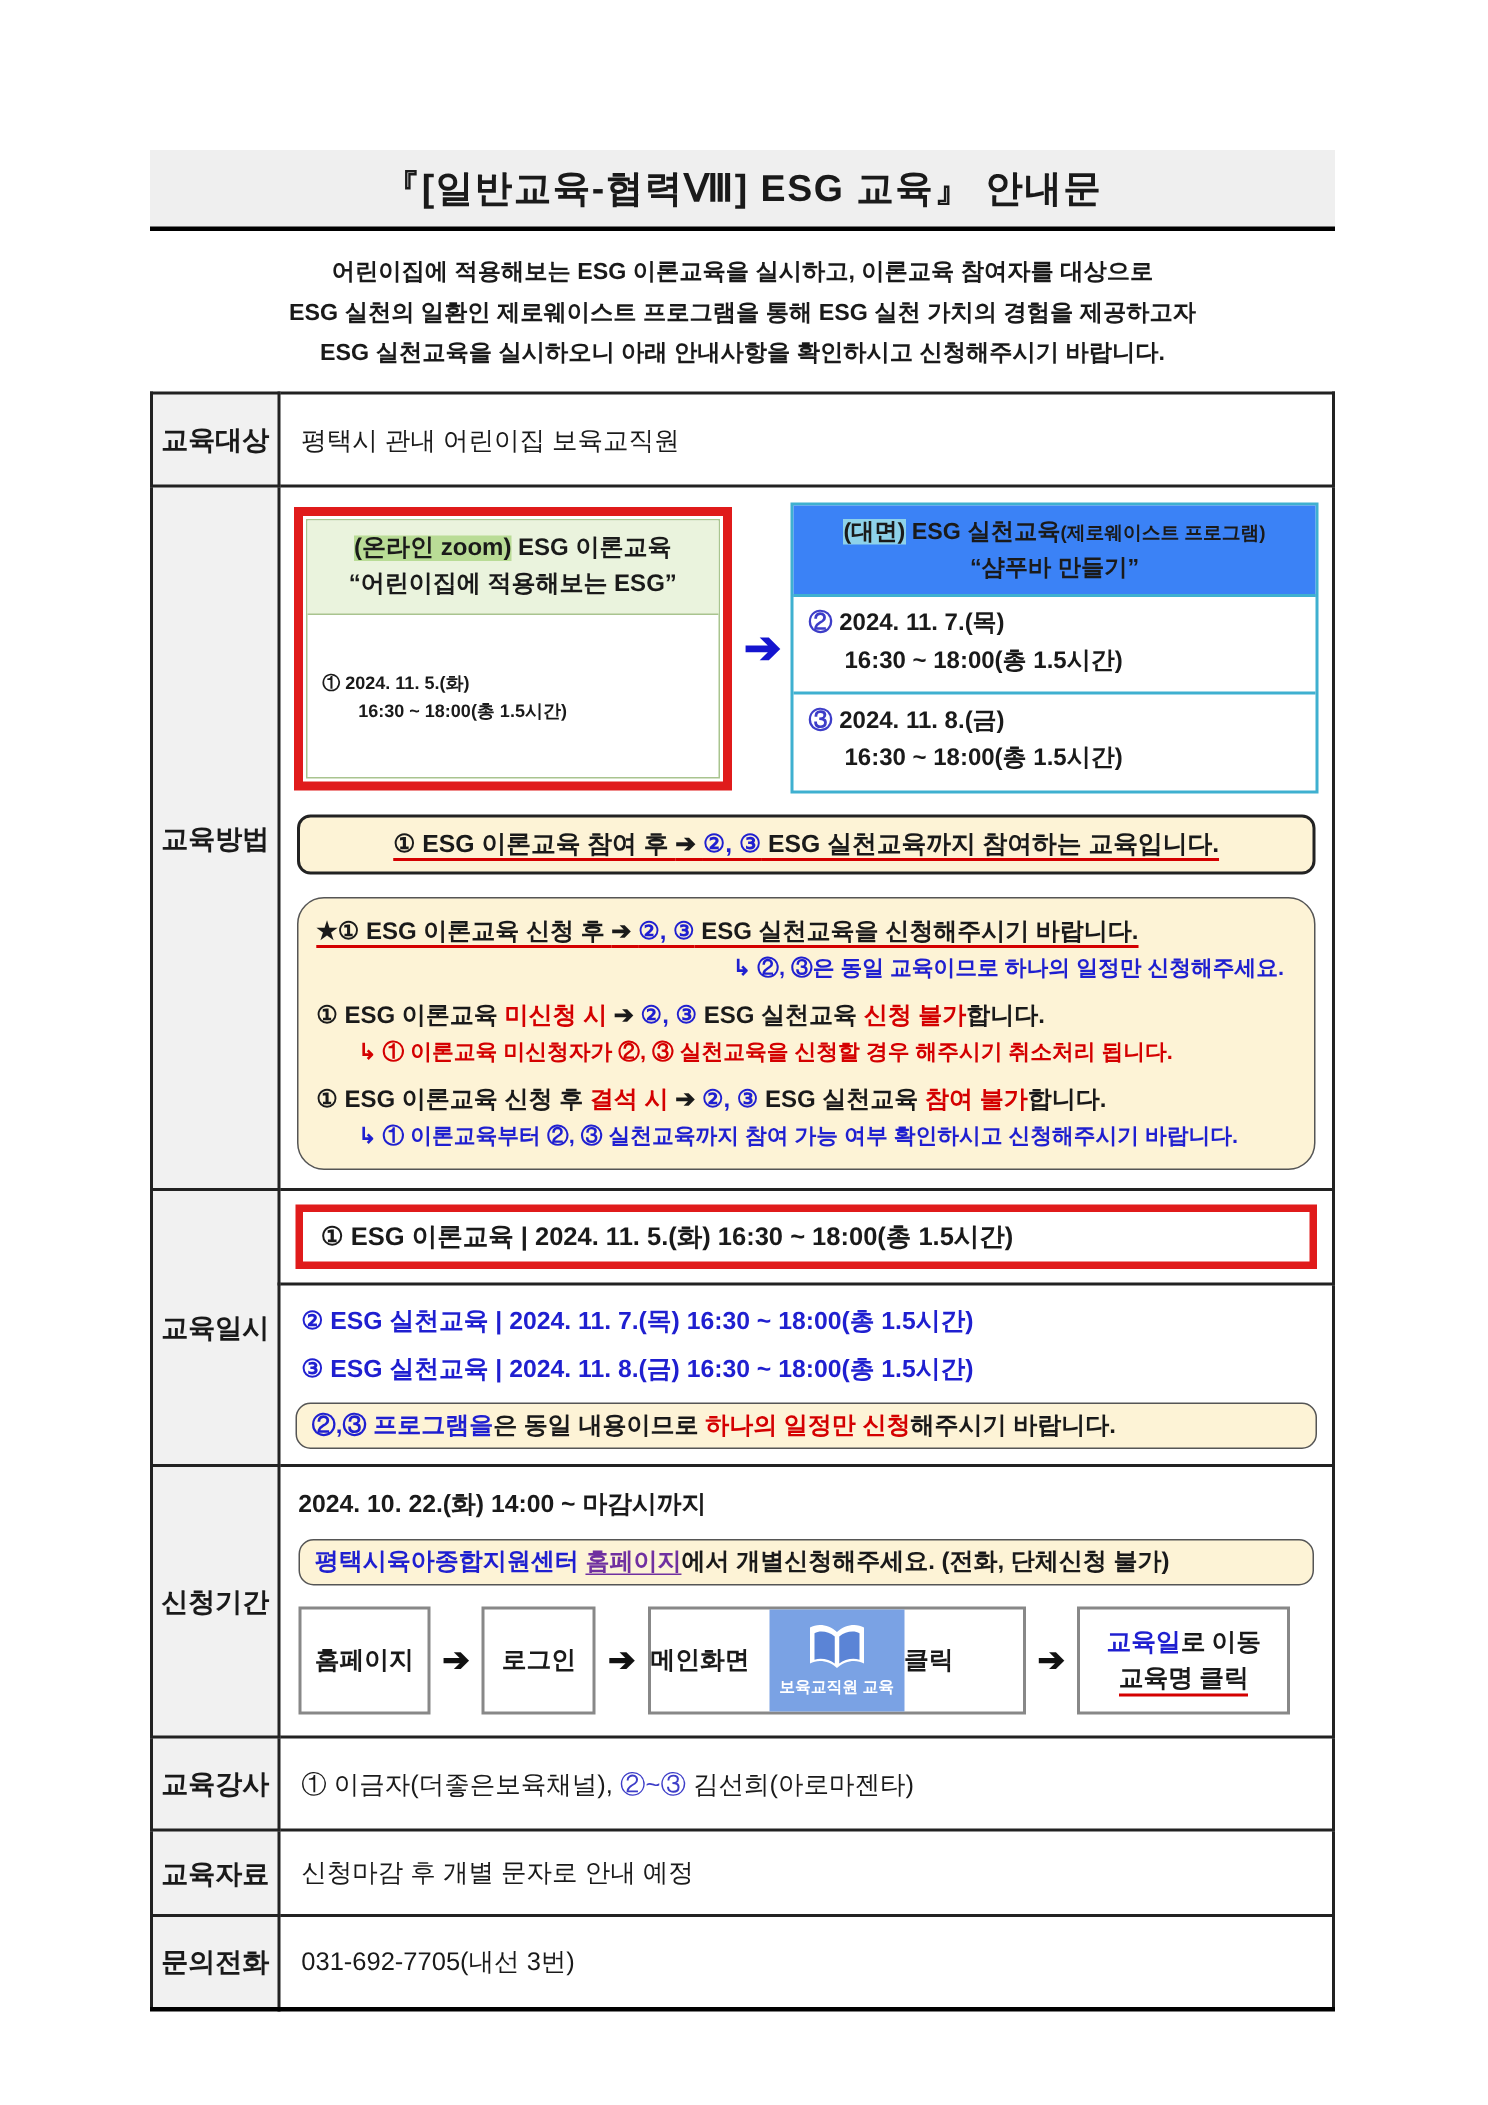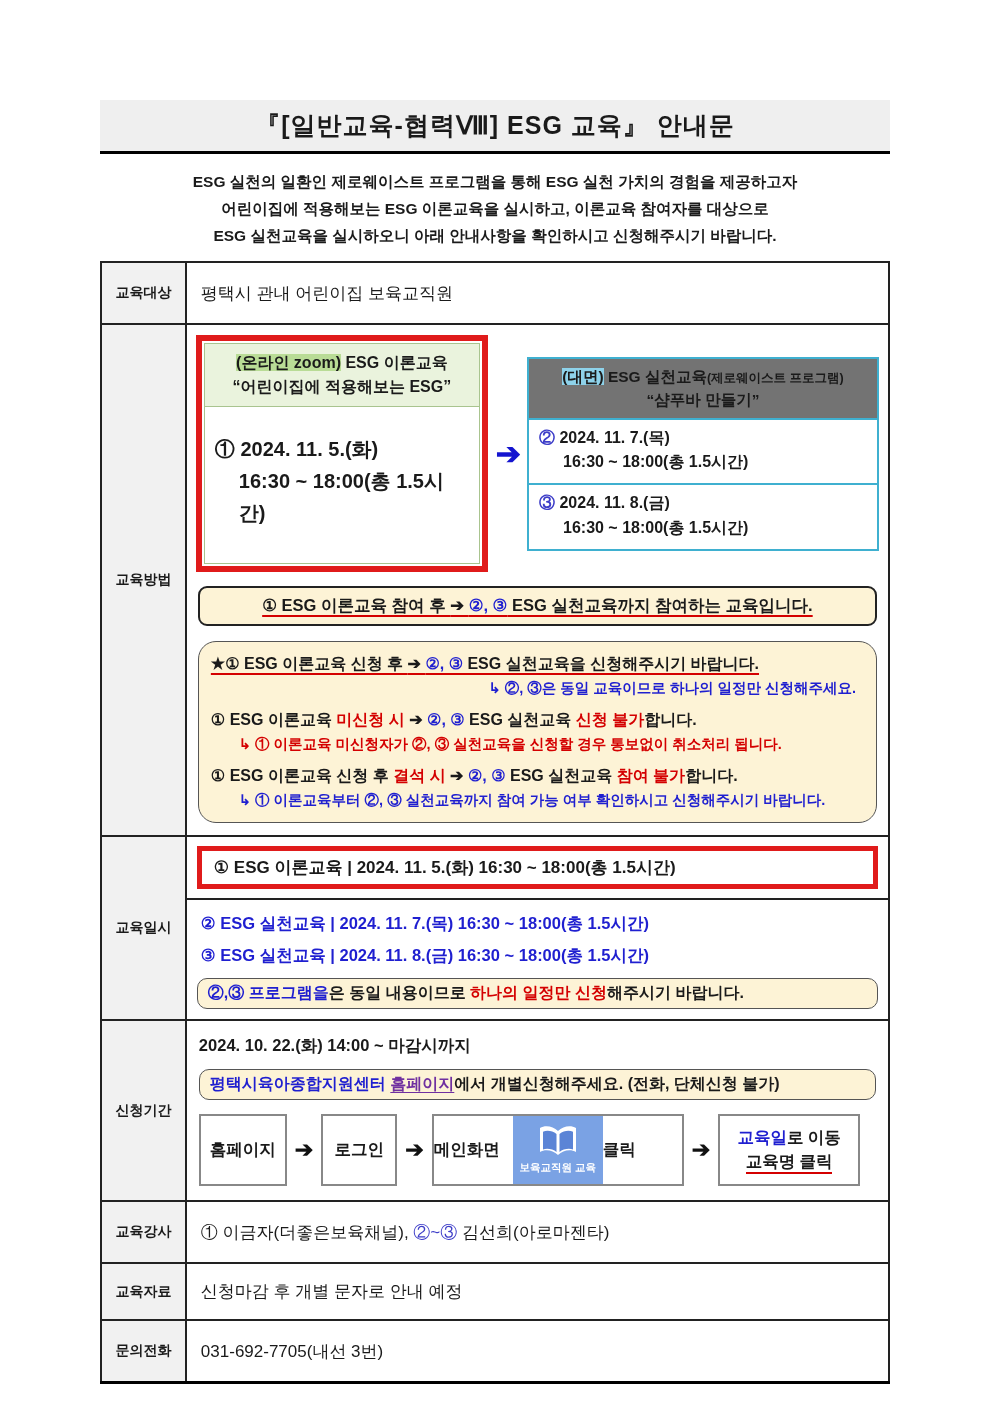--- a/index.html
+++ b/index.html
@@ -12,38 +12,38 @@
             display:flex; align-items:center; justify-content:center;
             font-size:25px; font-weight:bold; letter-spacing:1px; }
 
   
   .intro { text-align:center; font-size:15.5px; font-weight:600; line-height:1.75; margin:14px 0 12px; }
 
   
   table.main { border-collapse:collapse; width:790px; }
   table.main th, table.main td { border:2px solid #222; }
   table.main { border-bottom:3px solid #000; }
-  th.lbl { width:88px; background:#f1f1f1; font-size:14px; font-weight:bold; text-align:center; vertical-align:middle; }
+  th.lbl { width:88px; background:#f1f1f1; font-size:18px; font-weight:bold; text-align:center; vertical-align:middle; }
   td.cnt { background:#fff; vertical-align:middle; }
 
   .plain-line { font-size:17px; padding:16px 14px; }
 
   
   .method-wrap { padding:10px 9px 12px; }
   .two-box { display:flex; align-items:center; }
   .redwrap { border:6px solid #e01b1b; width:292px; flex:none; }
   .greenbox { border:1px solid #a9c48f; margin:2px; }
   .greenbox .hd { background:#eaf3dd; border-bottom:1px solid #a9c48f; padding:7px 6px; text-align:center;
                   font-size:16px; font-weight:600; line-height:1.5; }
   .hl-green { background:#b9dc96; }
-  .greenbox .bd { padding:26px 10px 34px; font-size:20px; font-weight:600; line-height:1.6; }
+  .greenbox .bd { padding:36px 10px 34px; font-size:12px; font-weight:600; line-height:1.6; }
   .indent-time { padding-left:24px; }
   .blue-arrow { color:#1414cf; font-size:30px; font-weight:bold; padding:0 6px 0 8px; flex:none; }
   .cyanbox { border:2px solid #3fb0d0; width:352px; flex:none; }
-  .cyanbox .hd { background:#737373; border-bottom:2px solid #3fb0d0; padding:6px 4px; text-align:center;
+  .cyanbox .hd { background:#3b82f6; border-bottom:2px solid #3fb0d0; padding:6px 4px; text-align:center;
                  font-size:15.5px; font-weight:600; line-height:1.5; }
   .hl-cyan { background:#8ed2ea; }
   .small-paren { font-size:12.5px; }
   .cyanbox .sess { padding:6px 10px 8px; font-size:16px; font-weight:600; line-height:1.55; }
   .cyanbox .sess + .sess { border-top:2px solid #3fb0d0; }
   .cnum { color:#3d3dc8; }
 
   .ybox1 { margin:14px 2px 0; background:#fdf3d6; border:2.5px solid #222; border-radius:9px;
            padding:7px 4px; text-align:center; font-size:16.5px; font-weight:600; }
   .u-red { text-decoration:underline; text-decoration-color:#d40000; text-underline-offset:4px; text-decoration-thickness:1.5px; }
@@ -86,22 +86,22 @@
 </head>
 <body>
 
 <div class="page">
 
   <div class="banner">
     <span>『[일반교육-협력Ⅷ] ESG 교육』 안내문</span>
   </div>
 
   <div class="intro">
+    <div>어린이집에 적용해보는 ESG 이론교육을 실시하고, 이론교육 참여자를 대상으로</div>
     <div>ESG 실천의 일환인 제로웨이스트 프로그램을 통해 ESG 실천 가치의 경험을 제공하고자</div>
-    <div>어린이집에 적용해보는 ESG 이론교육을 실시하고, 이론교육 참여자를 대상으로</div>
     <div>ESG 실천교육을 실시하오니 아래 안내사항을 확인하시고 신청해주시기 바랍니다.</div>
   </div>
 
   <table class="main">
 
     <tbody>
         <tr>
       <th class="lbl" style="height:62px;">교육대상</th>
       <td class="cnt plain-line">평택시 관내 어린이집 보육교직원</td>
     </tr>
@@ -148,21 +148,21 @@
           </div>
 
           <div class="ybox2">
             <div class="ln">
               <span class="u-red"><span>★① ESG 이론교육 신청 후 </span><b>➔ </b><span class="blue">②, ③</span><span> ESG 실천교육을 신청해주시기 바랍니다.</span></span>
             </div>
             <div class="sub right blue">↳ ②, ③은 동일 교육이므로 하나의 일정만 신청해주세요.</div>
             <div class="ln">
               <span>① ESG 이론교육 </span><span class="red">미신청 시</span><b> ➔ </b><span class="blue">②, ③</span><span> ESG 실천교육 </span><span class="red">신청 불가</span><span>합니다.</span>
             </div>
-            <div class="sub ind red">↳ ① 이론교육 미신청자가 ②, ③ 실천교육을 신청할 경우 통보없이 취소처리 됩니다.</div>
+            <div class="sub ind red">↳ ① 이론교육 미신청자가 ②, ③ 실천교육을 신청할 경우 해주시기 취소처리 됩니다.</div>
             <div class="ln">
               <span>① ESG 이론교육 신청 후 </span><span class="red">결석 시</span><b> ➔ </b><span class="blue">②, ③</span><span> ESG 실천교육 </span><span class="red">참여 불가</span><span>합니다.</span>
             </div>
             <div class="sub ind blue" style="margin-bottom:0;">↳ ① 이론교육부터 ②, ③ 실천교육까지 참여 가능 여부 확인하시고 신청해주시기 바랍니다.</div>
           </div>
 
         </div>
       </td>
     </tr>
 

